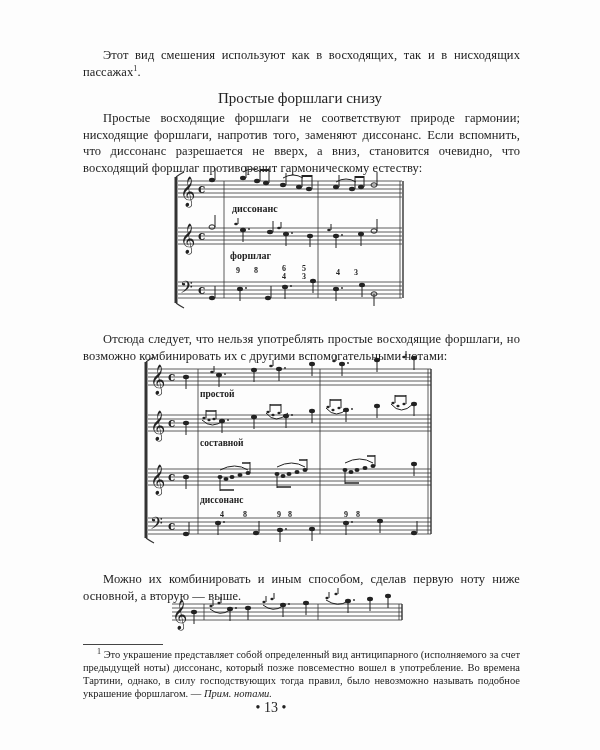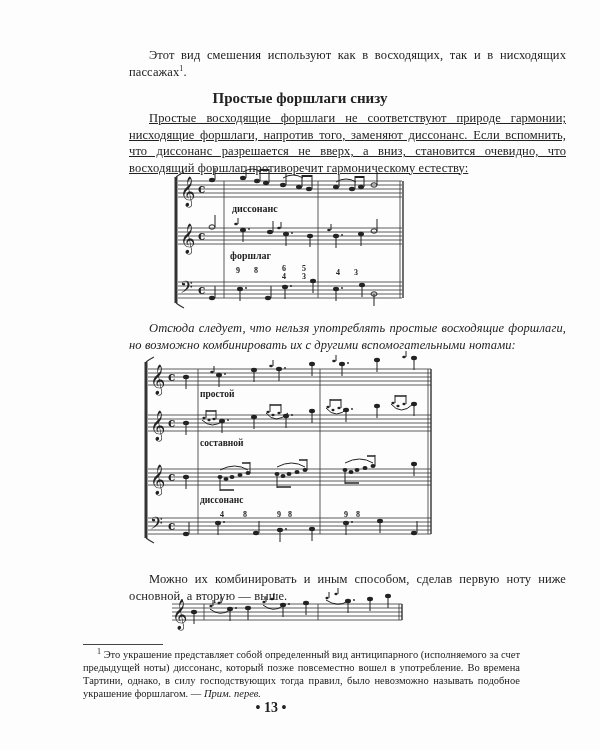--- a/index.html
+++ b/index.html
@@ -1,39 +1,39 @@
 <!DOCTYPE html>
 <html><head>
 <meta charset="utf-8">
 <style>
   html, body { margin:0; padding:0; }
   body { width:600px; height:750px; background:#fdfdfd; position:relative; overflow:hidden;
          font-family:"Liberation Serif","DejaVu Serif",serif; color:#222; }
   .para { position:absolute; left:83px; width:437px; font-size:12.5px; line-height:16.5px;
-          text-align:justify; letter-spacing:0.1px;margin-left:46px; }
+          text-align:justify; letter-spacing:0.1px; }
   .indent { text-indent:20px; }
   .heading { position:absolute; left:0; width:600px; top:90px; text-align:center;
-             font-size:15px; font-weight:bold; }
+             font-size:15px; font-weight:normal; }
   svg.score { position:absolute; left:0; top:0; }
   .fn-rule { position:absolute; left:83px; top:644px; width:80px; border-top:1px solid #444; }
   .footnote { position:absolute; left:83px; top:648px; width:437px; font-size:10.5px;
               line-height:13px; text-align:justify; }
   .footnote .ital { font-style:italic; }
   .pageno { position:absolute; left:0; width:542px; top:700px; text-align:center;
-            font-size:14px; font-weight:bold; }
+            font-size:14px; font-weight:normal; }
   sup { font-size:8px; line-height:0; }
 </style>
 </head>
 <body>
 
 <div class="para indent" style="top:47px;"><span>Этот вид смешения используют как в восходящих, так и в нисходящих пассажах</span><sup>1</sup><span>.</span></div>
 
 <div class="heading">Простые форшлаги снизу</div>
 
-<div class="para indent" style="top:110px;text-decoration:underline;">Простые восходящие форшлаги не соответствуют природе гармонии; нисходящие форшлаги, напротив того, заменяют диссонанс. Если вспомнить, что диссонанс разрешается не вверх, а вниз, становится очевидно, что восходящий форшлаг противоречит гармоническому естеству:</div>
+<div class="para indent" style="top:110px;">Простые восходящие форшлаги не соответствуют природе гармонии; нисходящие форшлаги, напротив того, заменяют диссонанс. Если вспомнить, что диссонанс разрешается не вверх, а вниз, становится очевидно, что восходящий форшлаг противоречит гармоническому естеству:</div>
 
 <svg class="score" width="600" height="750">
   <defs>
     <g id="staff5">
       <line x1="0" y1="0" x2="1" y2="0"></line>
     </g>
   </defs>
 
   <g stroke="#333" stroke-width="0.8" fill="none">
 
@@ -403,22 +403,22 @@
     <ellipse cx="348" cy="601" rx="3" ry="2.2"></ellipse>
       <line x1="348" y1="601" x2="348" y2="613" stroke="#222"></line>
       <circle cx="354" cy="600" r="0.9"></circle>
     <ellipse cx="370" cy="599" rx="3" ry="2.2"></ellipse>
       <line x1="370" y1="599" x2="370" y2="611" stroke="#222"></line>
     <ellipse cx="388" cy="596" rx="3" ry="2.2"></ellipse>
       <line x1="388" y1="596" x2="388" y2="608" stroke="#222"></line>
   </g>
 </svg>
 
-<div class="para indent" style="top:320px;font-style:italic;">Отсюда следует, что нельзя употреблять простые восходящие форшлаги, но возможно комбинировать их с другими вспомогательными нотами:</div>
+<div class="para indent" style="top:331px;">Отсюда следует, что нельзя употреблять простые восходящие форшлаги, но возможно комбинировать их с другими вспомогательными нотами:</div>
 
 <div class="para indent" style="top:571px;">Можно их комбинировать и иным способом, сделав первую ноту ниже основной, а вторую — выше.</div>
 
 <div class="fn-rule"></div>
 <div class="footnote">
-  <span style="padding-left:14px"></span><sup>1</sup> <span>Это украшение представляет собой определенный вид антиципарного (исполняемого за счет предыдущей ноты) диссонанс, который позже повсеместно вошел в употребление. Во времена Тартини, однако, в силу господствующих тогда правил, было невозможно называть подобное украшение форшлагом. — </span><span class="ital">Прим. перев.</span>
+  <span style="padding-left:14px"></span><sup>1</sup> <span>Это украшение представляет собой определенный вид антиципарного (исполняемого за счет предыдущей ноты) диссонанс, который позже повсеместно вошел в употребление. Во времена Тартини, однако, в силу господствующих тогда правил, было невозможно называть подобное украшение форшлагом. — </span><span class="ital">Прим. нотами.</span>
 </div>
 
 <div class="pageno">• 13 •</div>
 
 </body></html>

